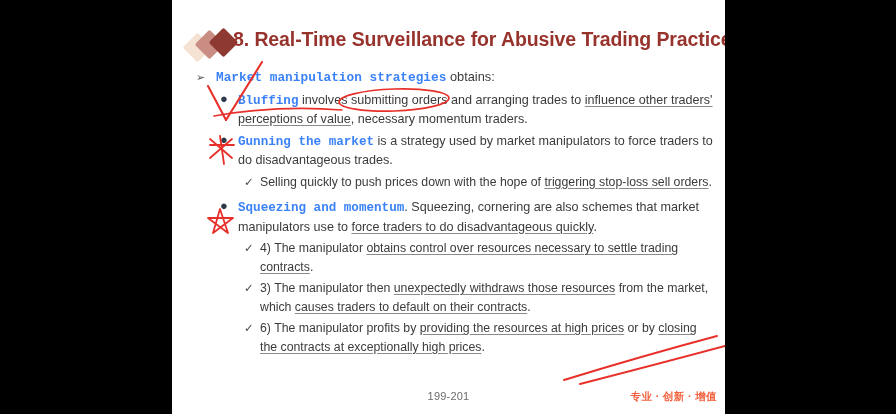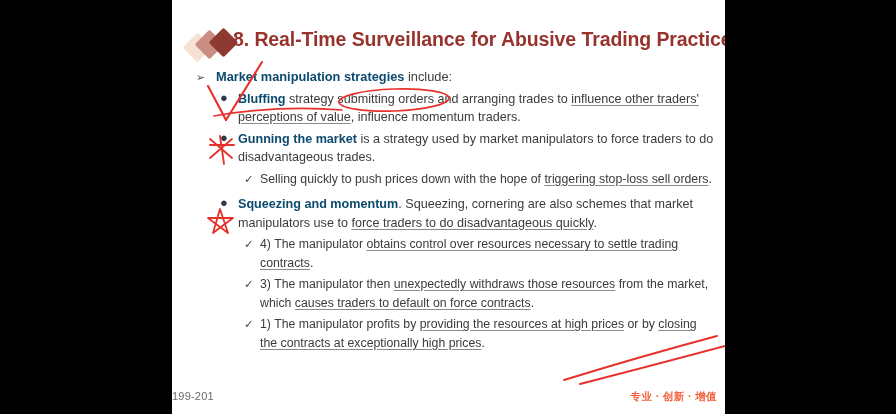--- a/index.html
+++ b/index.html
@@ -85,28 +85,29 @@
   .lvl3 {
     position: relative;
     padding-left: 66px;
     margin-top: 3px;
     font-size: 12.3px;
   }
   .lvl3 > .mk {
     position: absolute; left: 50px; top: 0px;
     color: #4a4f56; font-size: 11.5px;
   }
-  b.hl { font-weight: bold; color: #0c4a6e; }
+  b.hl { font-weight: bold; color: #3b82f6; font-family: Liberation Mono, monospace; }
   u.ul { text-decoration: underline; text-underline-offset: 2px;
          text-decoration-color: #8a8a8a; }
 
   
   #page-no {
     position: absolute;
     left: 0; right: 0; top: 390px;
+    text-align: center;
     font-size: 11px;
     color: #6b6b6b;
     letter-spacing: 0.2px;
   }
   #brand {
     position: absolute;
     right: 8px; top: 390px;
     font-size: 10.5px;
     font-weight: bold;
     color: #f2603c;
@@ -134,26 +135,26 @@
         <span class="dia d2"></span>
         <span class="dia d3"></span>
       </div>
       <div id="title-text">8. Real-Time Surveillance for Abusive Trading Practices</div>
     </div>
 
     <div id="body">
 
       <div class="lvl1">
         <span class="mk">➢</span>
-        <b class="hl">Market manipulation strategies</b><span> include:</span>
+        <b class="hl">Market manipulation strategies</b><span> obtains:</span>
       </div>
 
       <div class="lvl2">
         <span class="mk">●</span>
-        <b class="hl">Bluffing</b><span> strategy </span><span>submitting orders</span><span> and arranging trades to </span><u class="ul">influence other traders' perceptions of value</u><span>, influence momentum traders.</span>
+        <b class="hl">Bluffing</b><span> involves </span><span>submitting orders</span><span> and arranging trades to </span><u class="ul">influence other traders' perceptions of value</u><span>, necessary momentum traders.</span>
       </div>
 
       <div class="lvl2">
         <span class="mk">●</span>
         <b class="hl">Gunning the market</b><span> is a strategy used by market manipulators to force traders to do disadvantageous trades.</span>
       </div>
 
       <div class="lvl3">
         <span class="mk">✓</span>
         <span>Selling quickly to push prices down with the hope of </span><u class="ul">triggering stop-loss sell orders</u><span>.</span>
@@ -164,26 +165,26 @@
         <b class="hl">Squeezing and momentum</b><span>. Squeezing, cornering are also schemes that market manipulators use to </span><u class="ul">force traders to do disadvantageous quickly</u><span>.</span>
       </div>
 
       <div class="lvl3">
         <span class="mk">✓</span>
         <span>4) The manipulator </span><u class="ul">obtains control over resources necessary to settle trading contracts</u><span>.</span>
       </div>
 
       <div class="lvl3">
         <span class="mk">✓</span>
-        <span>3) The manipulator then </span><u class="ul">unexpectedly withdraws those resources</u><span> from the market, which </span><u class="ul">causes traders to default on force contracts</u><span>.</span>
-      </div>
-
-      <div class="lvl3">
-        <span class="mk">✓</span>
-        <span>1) The manipulator profits by </span><u class="ul">providing the resources at high prices</u><span> or by </span><u class="ul">closing the contracts at exceptionally high prices</u><span>.</span>
+        <span>3) The manipulator then </span><u class="ul">unexpectedly withdraws those resources</u><span> from the market, which </span><u class="ul">causes traders to default on their contracts</u><span>.</span>
+      </div>
+
+      <div class="lvl3">
+        <span class="mk">✓</span>
+        <span>6) The manipulator profits by </span><u class="ul">providing the resources at high prices</u><span> or by </span><u class="ul">closing the contracts at exceptionally high prices</u><span>.</span>
       </div>
 
     </div>
 
     <div id="page-no">199-201</div>
     <div id="brand">专业 · 创新 · 增值</div>
 
     <svg id="ink" viewBox="0 0 553 414">
 
       <g fill="none" stroke="#e8302a" stroke-width="2.1" stroke-linecap="round">

